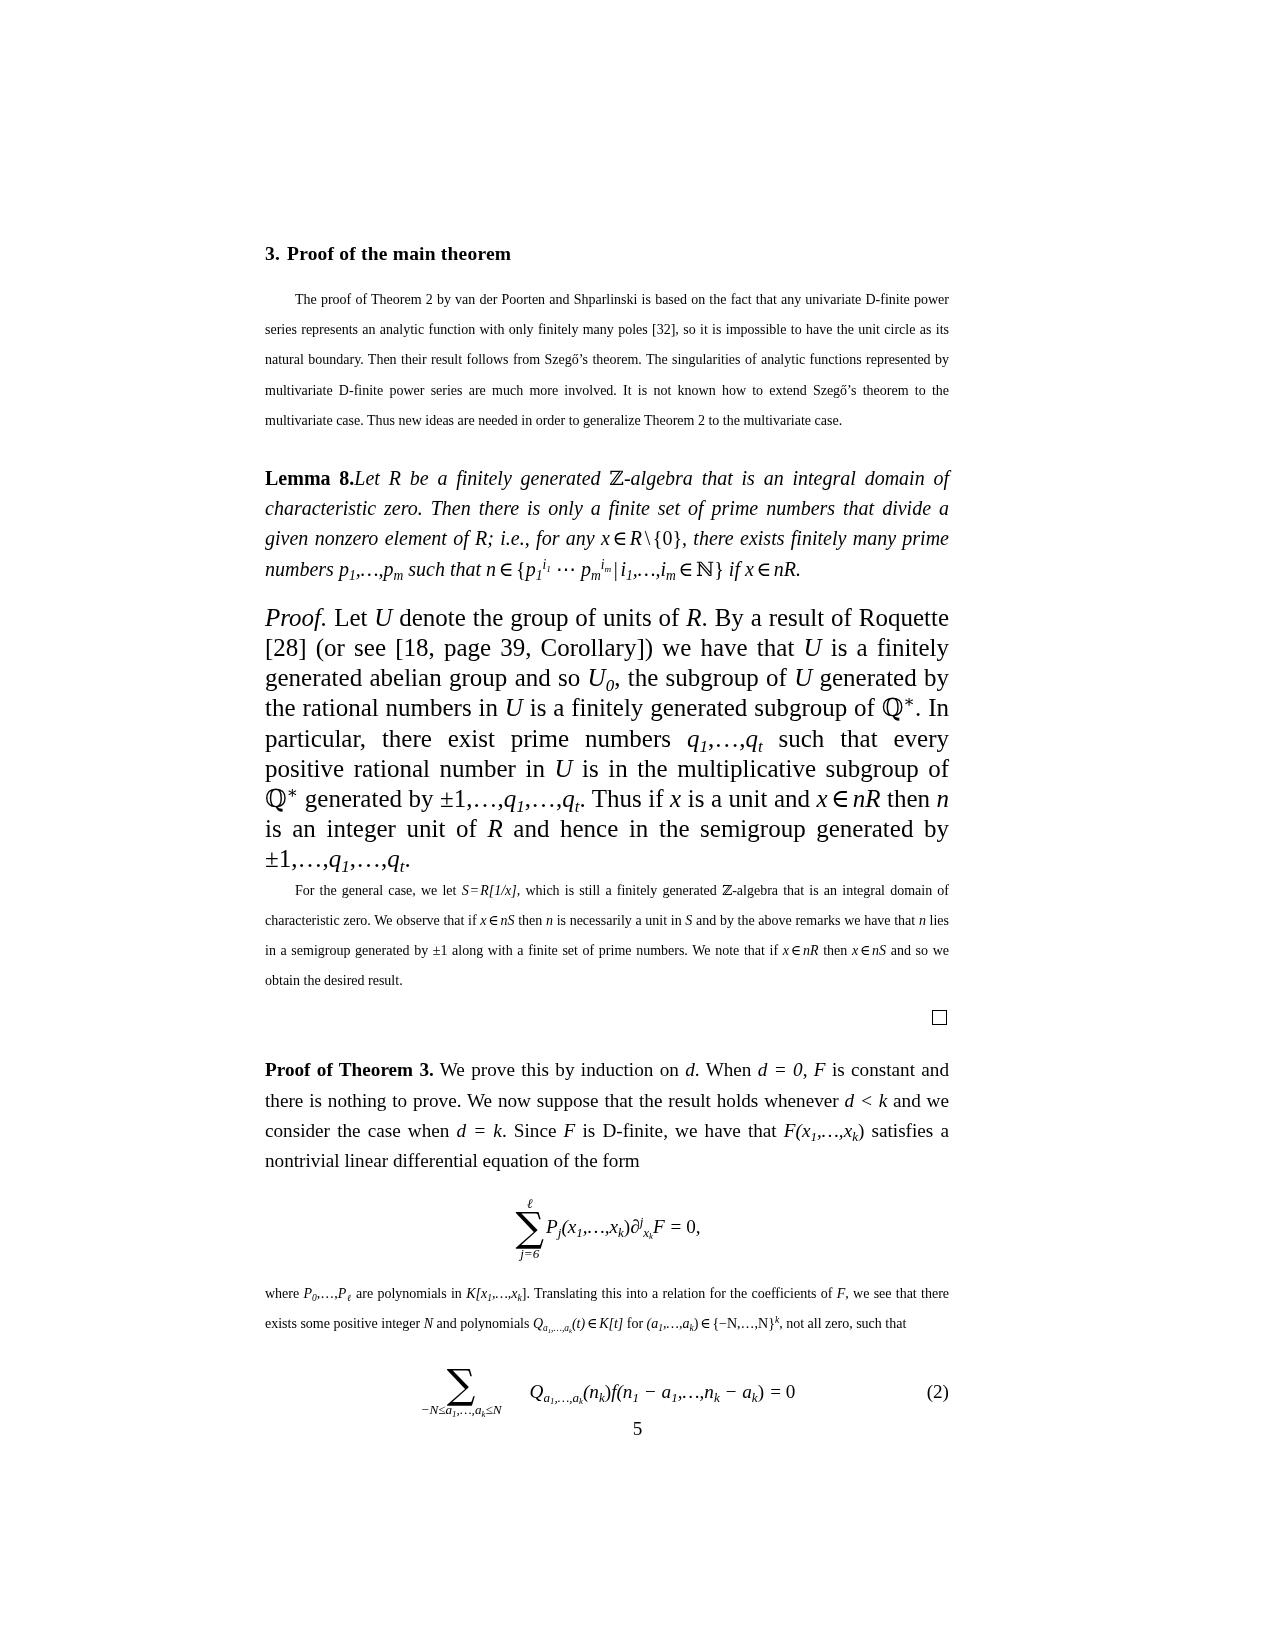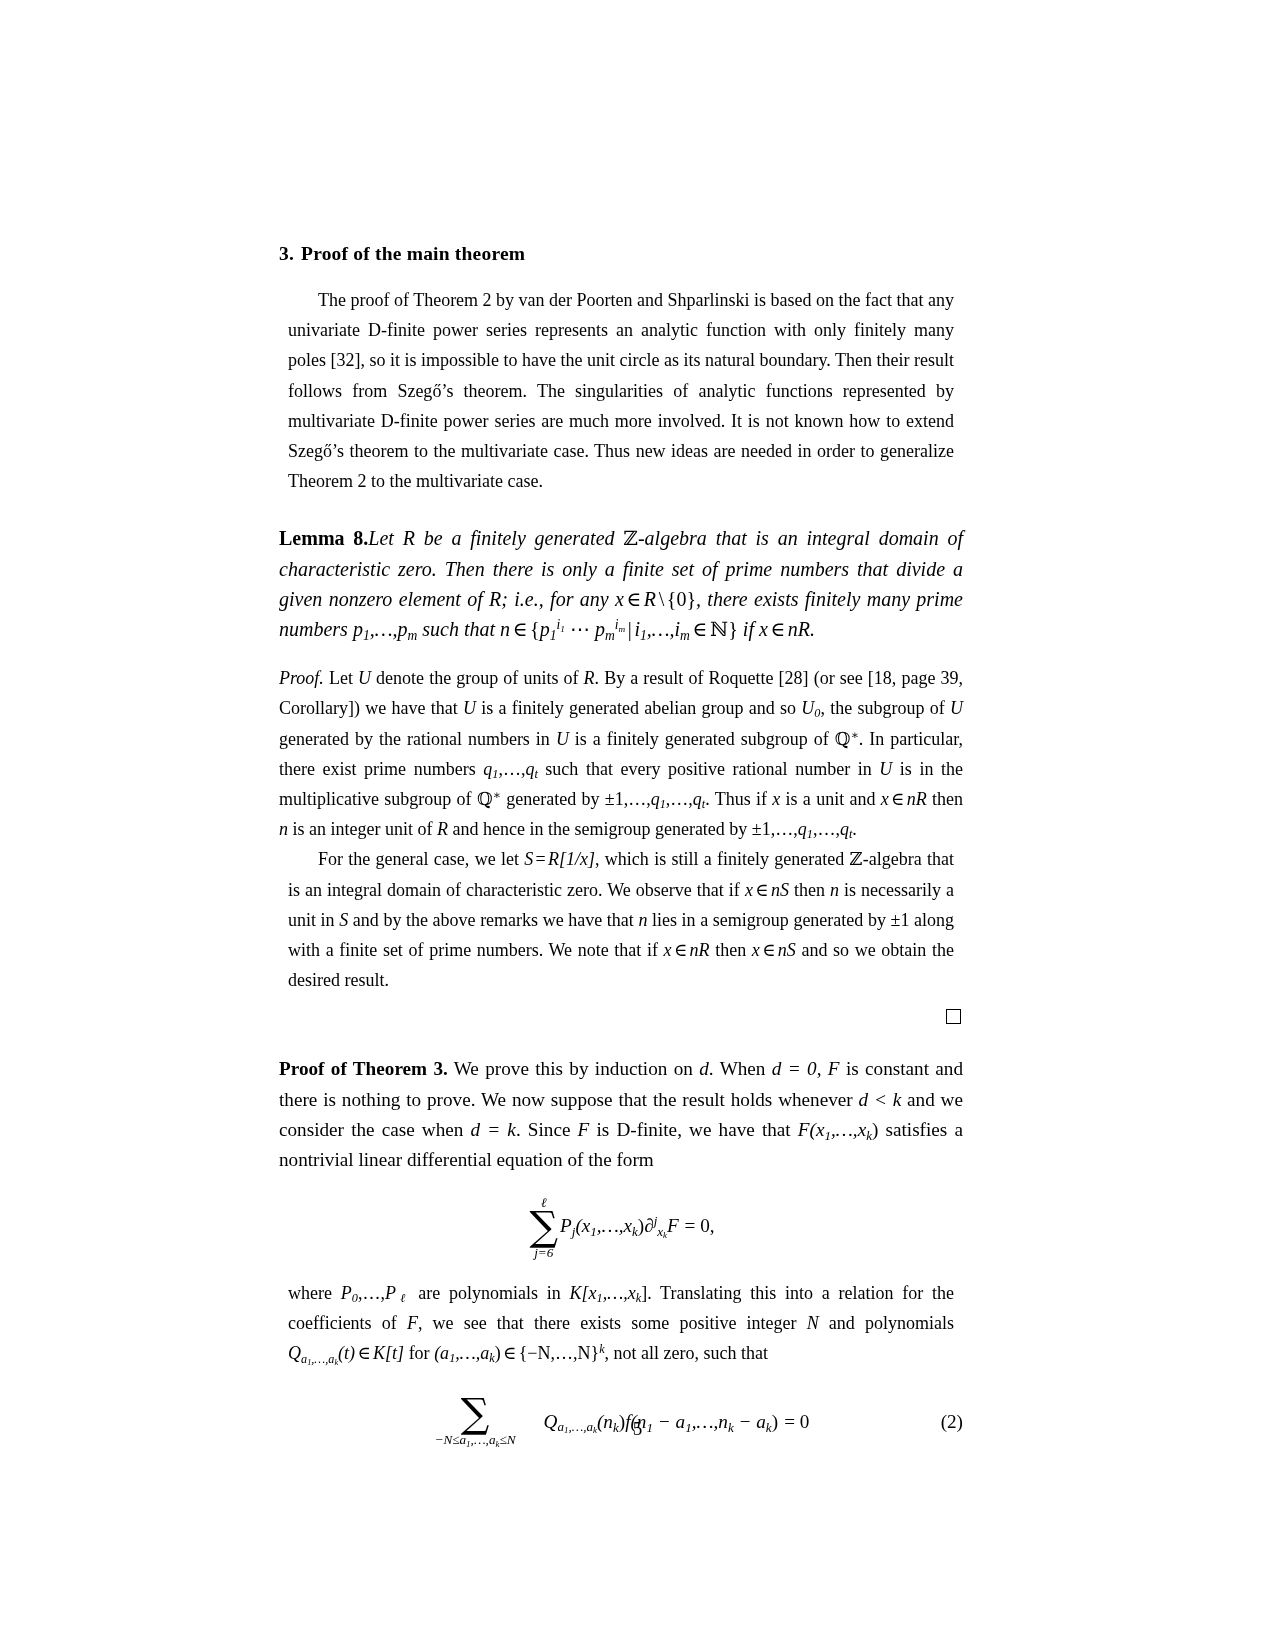--- a/index.html
+++ b/index.html
@@ -11,56 +11,56 @@
     position: relative;
     width: 1275px;
     height: 1651px;
     background: #ffffff;
     font-family: "Liberation Serif", "DejaVu Serif", serif;
     color: #000000;
     overflow: hidden;
   }
   .content {
     position: absolute;
-    left: 279px;
+    left: 265px;
     top: 243px;
     width: 684px;
   }
   .section-head {
     font-weight: bold;
     font-size: 19.5px;
     letter-spacing: 0.2px;
     margin: 0 0 20px 0;
   }
   .section-head .num { margin-right: 7px; }
 
   p.body {
-    margin: 9px;
-    font-size: 18px;
+    margin: 0;
+    font-size: 14px;
     line-height: 30.2px;
     text-align: justify;
     text-justify: inter-word;
     hyphens: none;
   }
   p.indent { text-indent: 30px; }
 
   .lemma-block {
     margin-top: 27px;
     font-size: 20px;
     line-height: 30.2px;
     text-align: justify;
     font-style: italic;
   }
   .lemma-block .lemma-label {
     font-style: normal;
     font-weight: bold;
   }
   .proof-block {
     margin-top: 19px;
-    font-size: 18px;
+    font-size: 25px;
     line-height: 30.2px;
     text-align: justify;
   }
   .proof-label { font-style: italic; }
 
   .thm-block {
     font-size: 19.2px;
     line-height: 30.2px;
     text-align: justify;
   }

